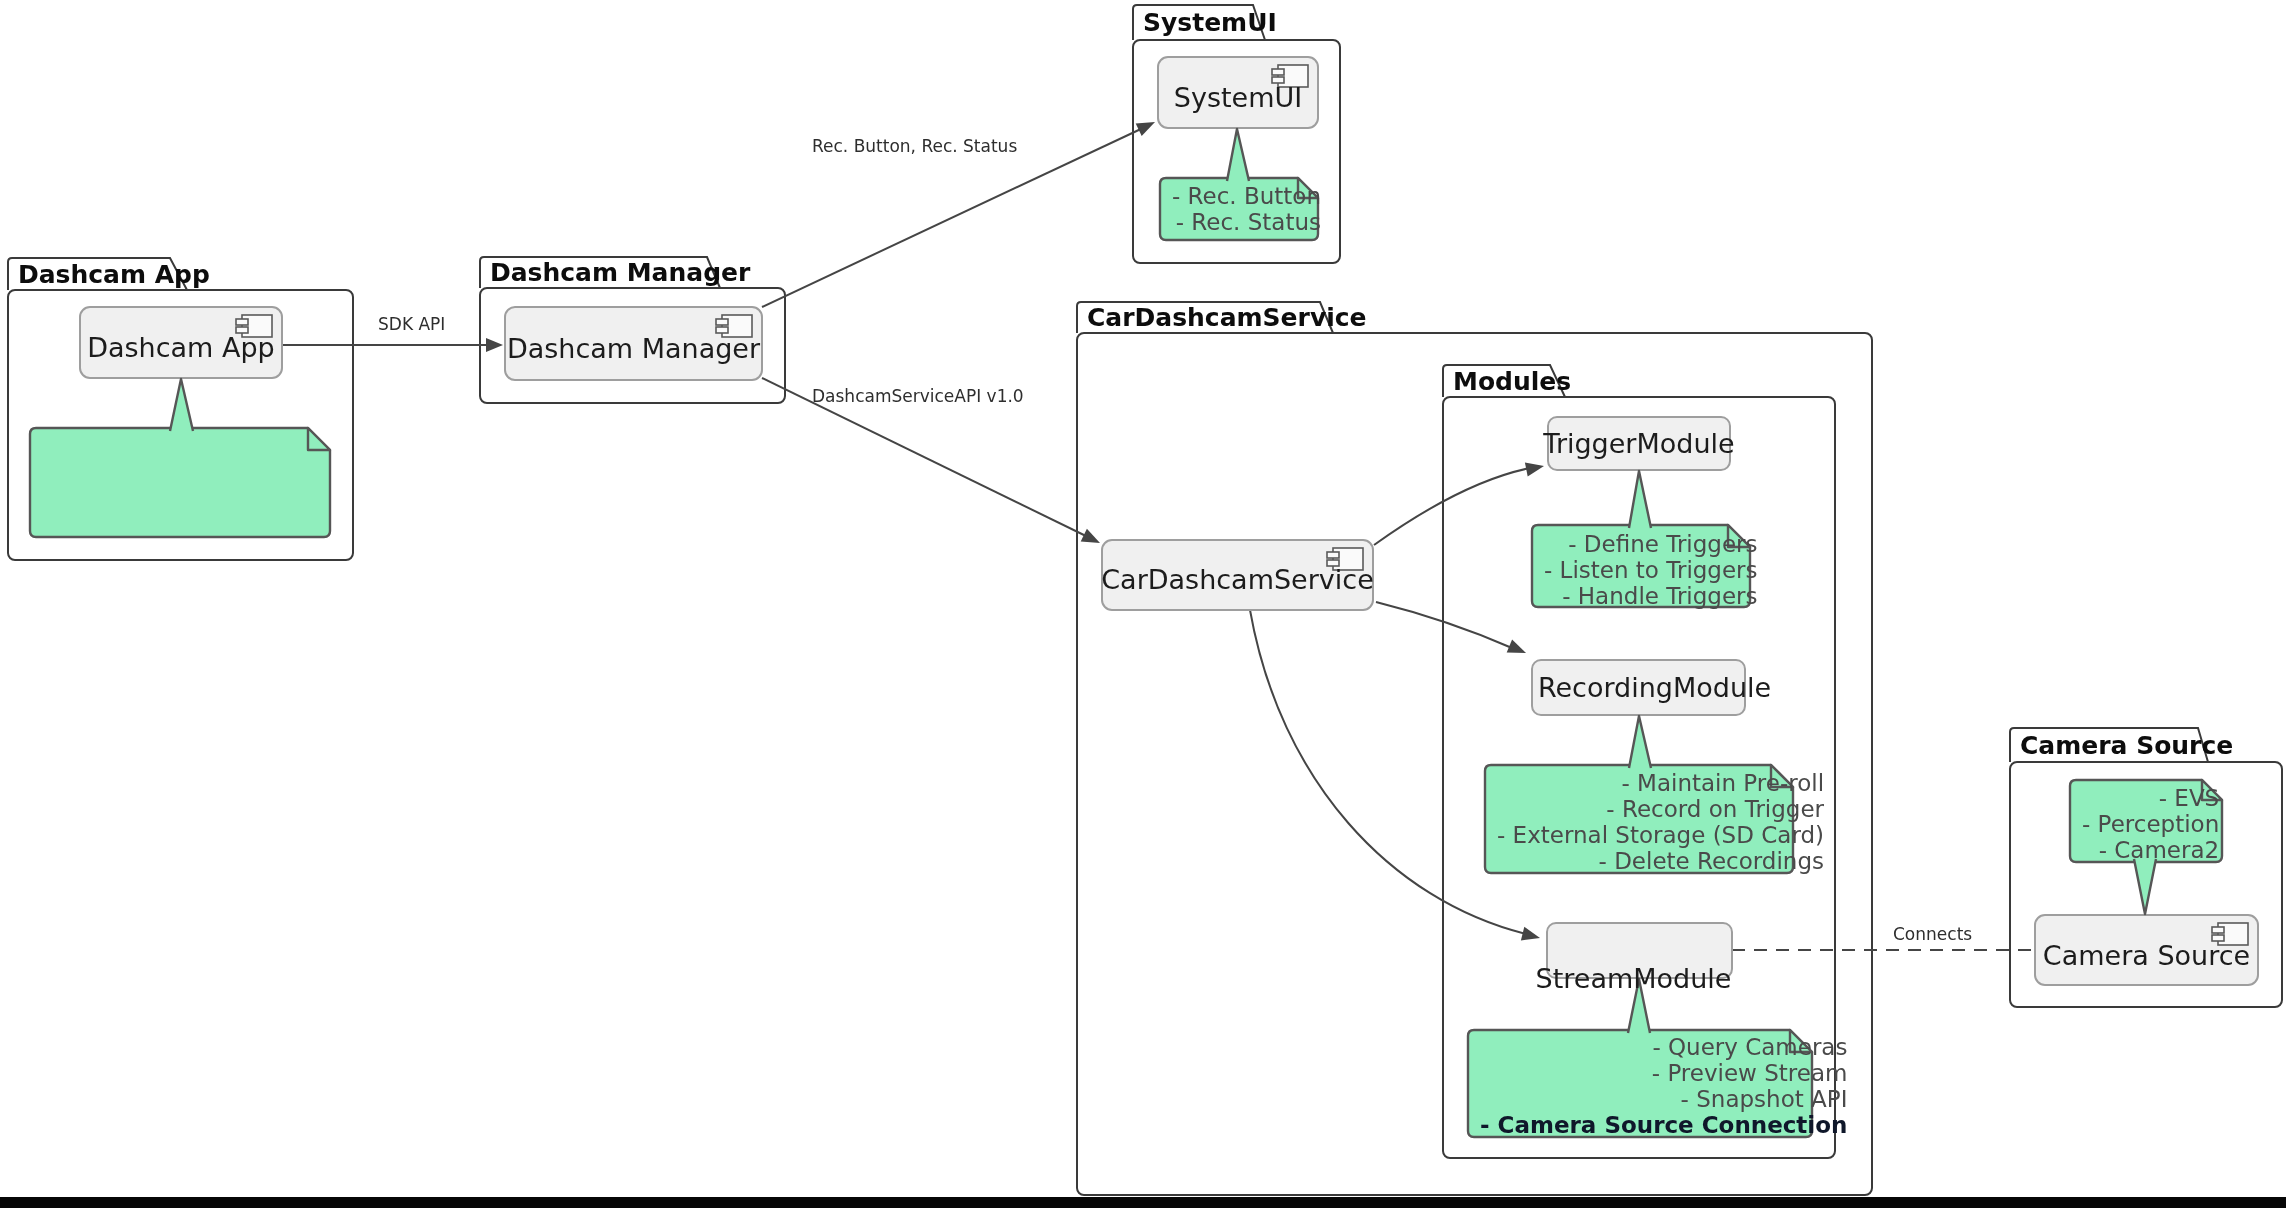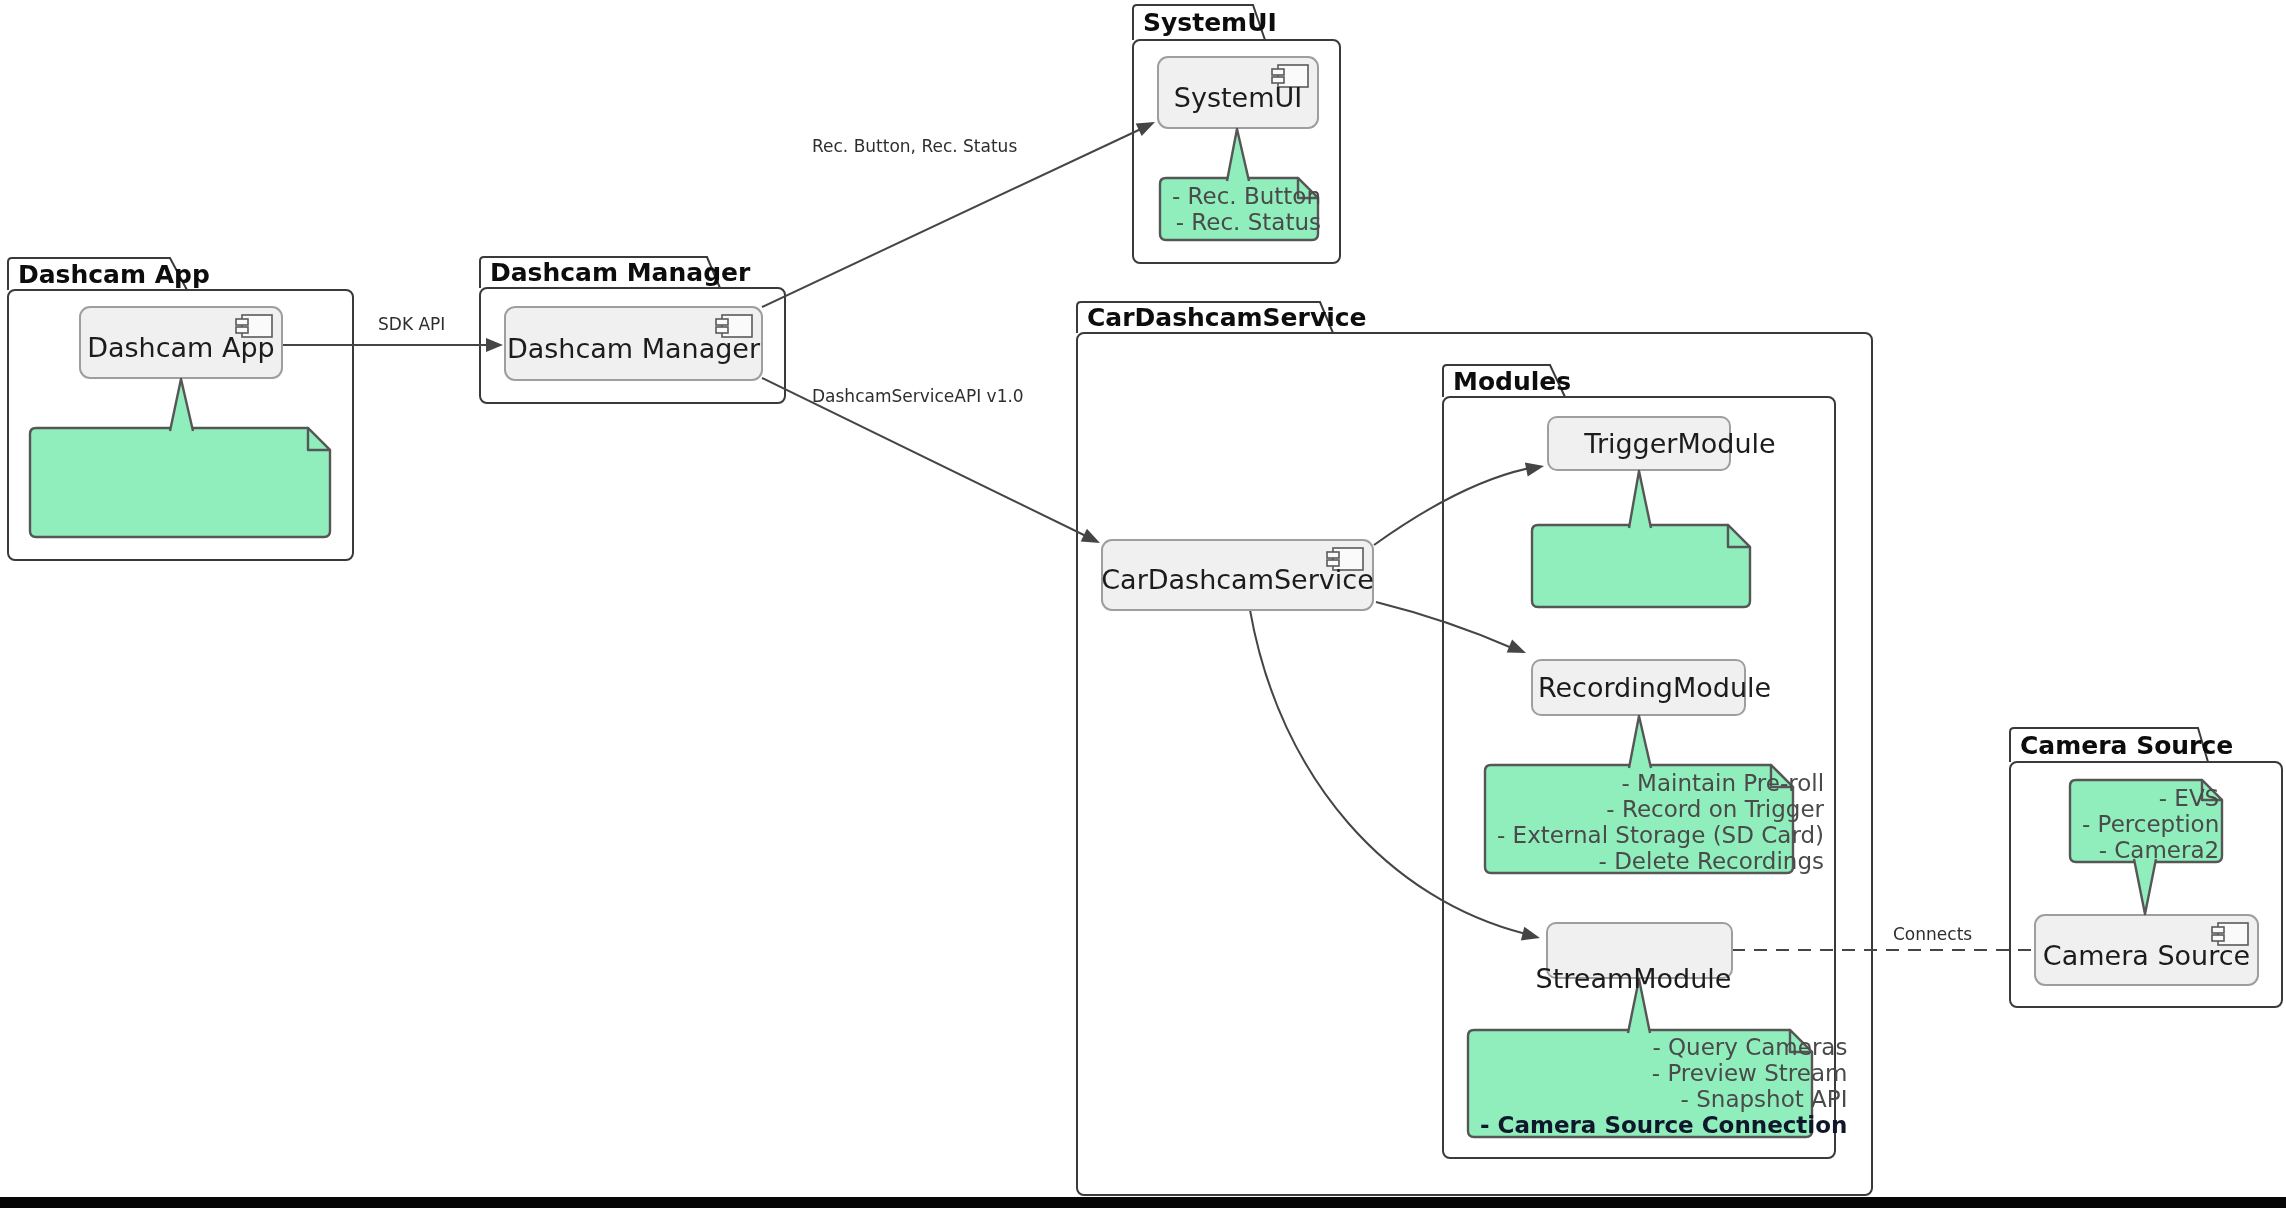--- a/index.html
+++ b/index.html
@@ -139,28 +139,33 @@
   <div class="pkg-title" style="left:490px;top:257px;height:31px;">Dashcam Manager</div>
   <div class="pkg-title" style="left:1143px;top:5px;height:35px;">SystemUI</div>
   <div class="pkg-title" style="left:1087px;top:302px;height:31px;">CarDashcamService</div>
   <div class="pkg-title" style="left:1453px;top:365px;height:32px;">Modules</div>
   <div class="pkg-title" style="left:2020px;top:728px;height:34px;">Camera Source</div>
 
   <div class="comp-label" style="left:80px;top:325px;width:202px;height:44px;">Dashcam App</div>
   <div class="comp-label" style="left:505px;top:325px;width:257px;height:46px;">Dashcam Manager</div>
   <div class="comp-label" style="left:1158px;top:75px;width:160px;height:44px;">SystemUI</div>
   <div class="comp-label" style="left:1102px;top:557px;width:271px;height:44px;">CarDashcamService</div>
-  <div class="comp-label" style="left:1548px;top:417px;width:182px;height:53px;padding-left:41px;">TriggerModule</div>
+  <div class="comp-label" style="left:1548px;top:417px;width:182px;height:53px;">TriggerModule</div>
   <div class="comp-label" style="left:1532px;top:660px;width:245px;height:55px;">RecordingModule</div>
   <div class="comp-label" style="left:1547px;top:923px;width:173px;height:55px;margin-top:28px;">StreamModule</div>
   <div class="comp-label" style="left:2035px;top:932px;width:223px;height:46px;">Camera Source</div>
 
   <div class="note-text" style="left:1172px;top:183px;">
     <div>- Rec. Button</div>
     <div>- Rec. Status</div>
+  </div>
+  <div class="note-text" style="left:1544px;top:531px;">
+    <div>- Define Triggers</div>
+    <div>- Listen to Triggers</div>
+    <div>- Handle Triggers</div>
   </div>
   <div class="note-text" style="left:1497px;top:770px;">
     <div>- Maintain Pre-roll</div>
     <div>- Record on Trigger</div>
     <div>- External Storage (SD Card)</div>
     <div>- Delete Recordings</div>
   </div>
   <div class="note-text" style="left:1480px;top:1034px;">
     <div>- Query Cameras</div>
     <div>- Preview Stream</div>

